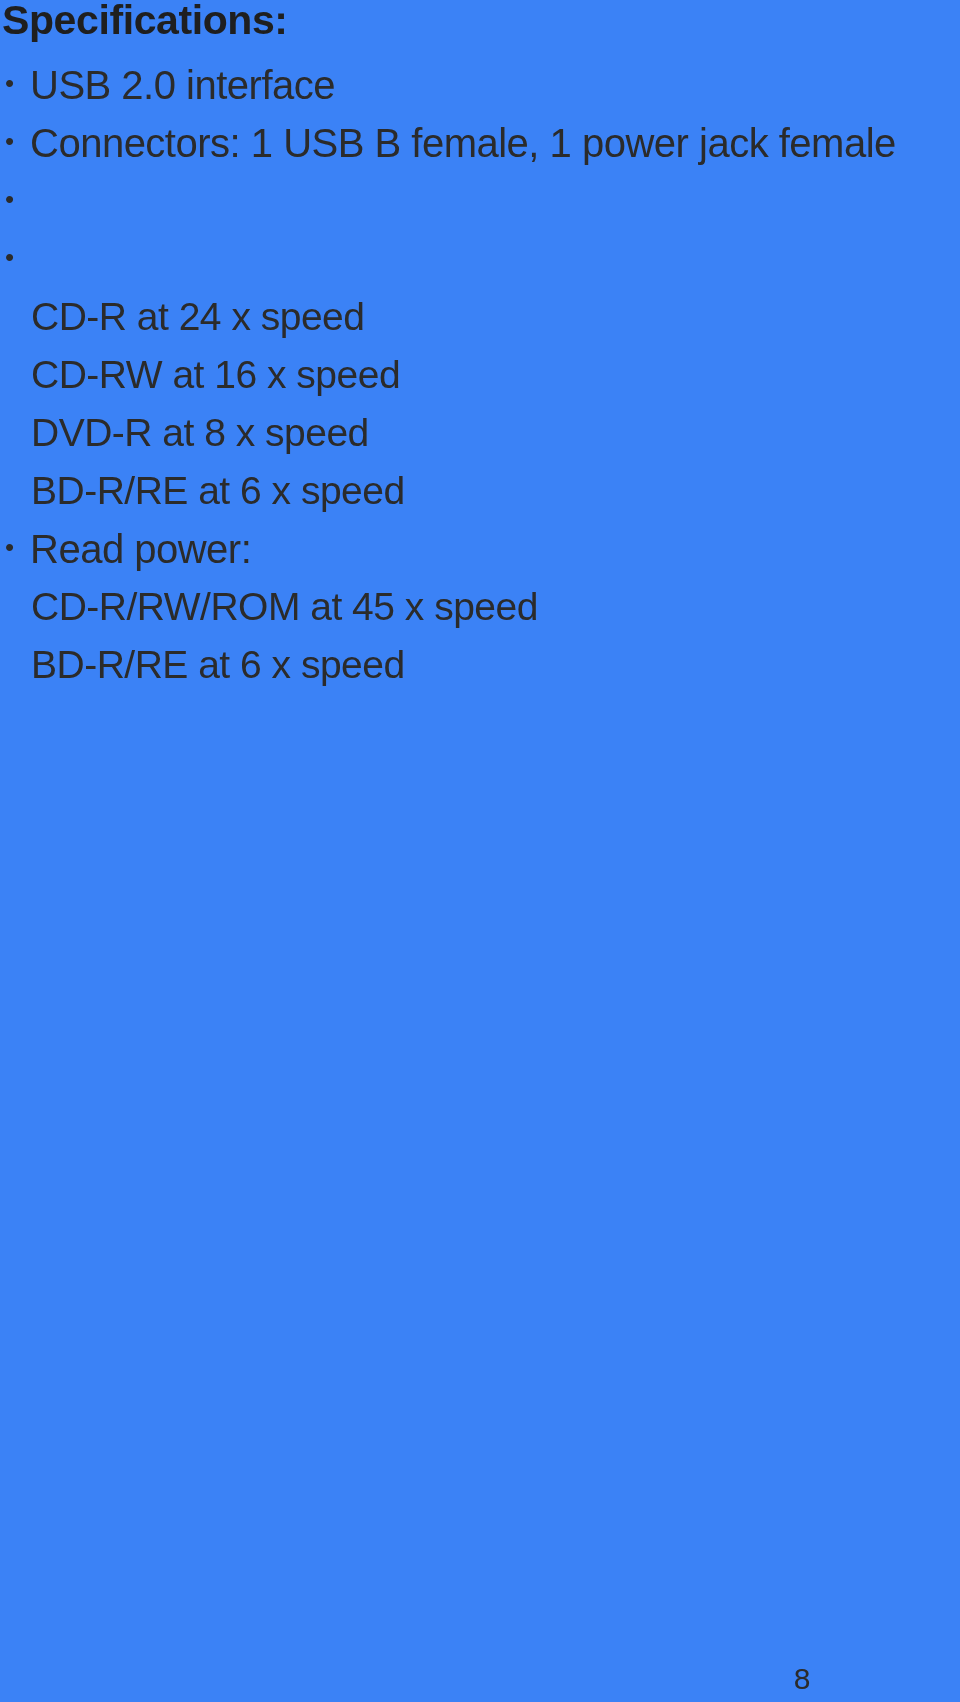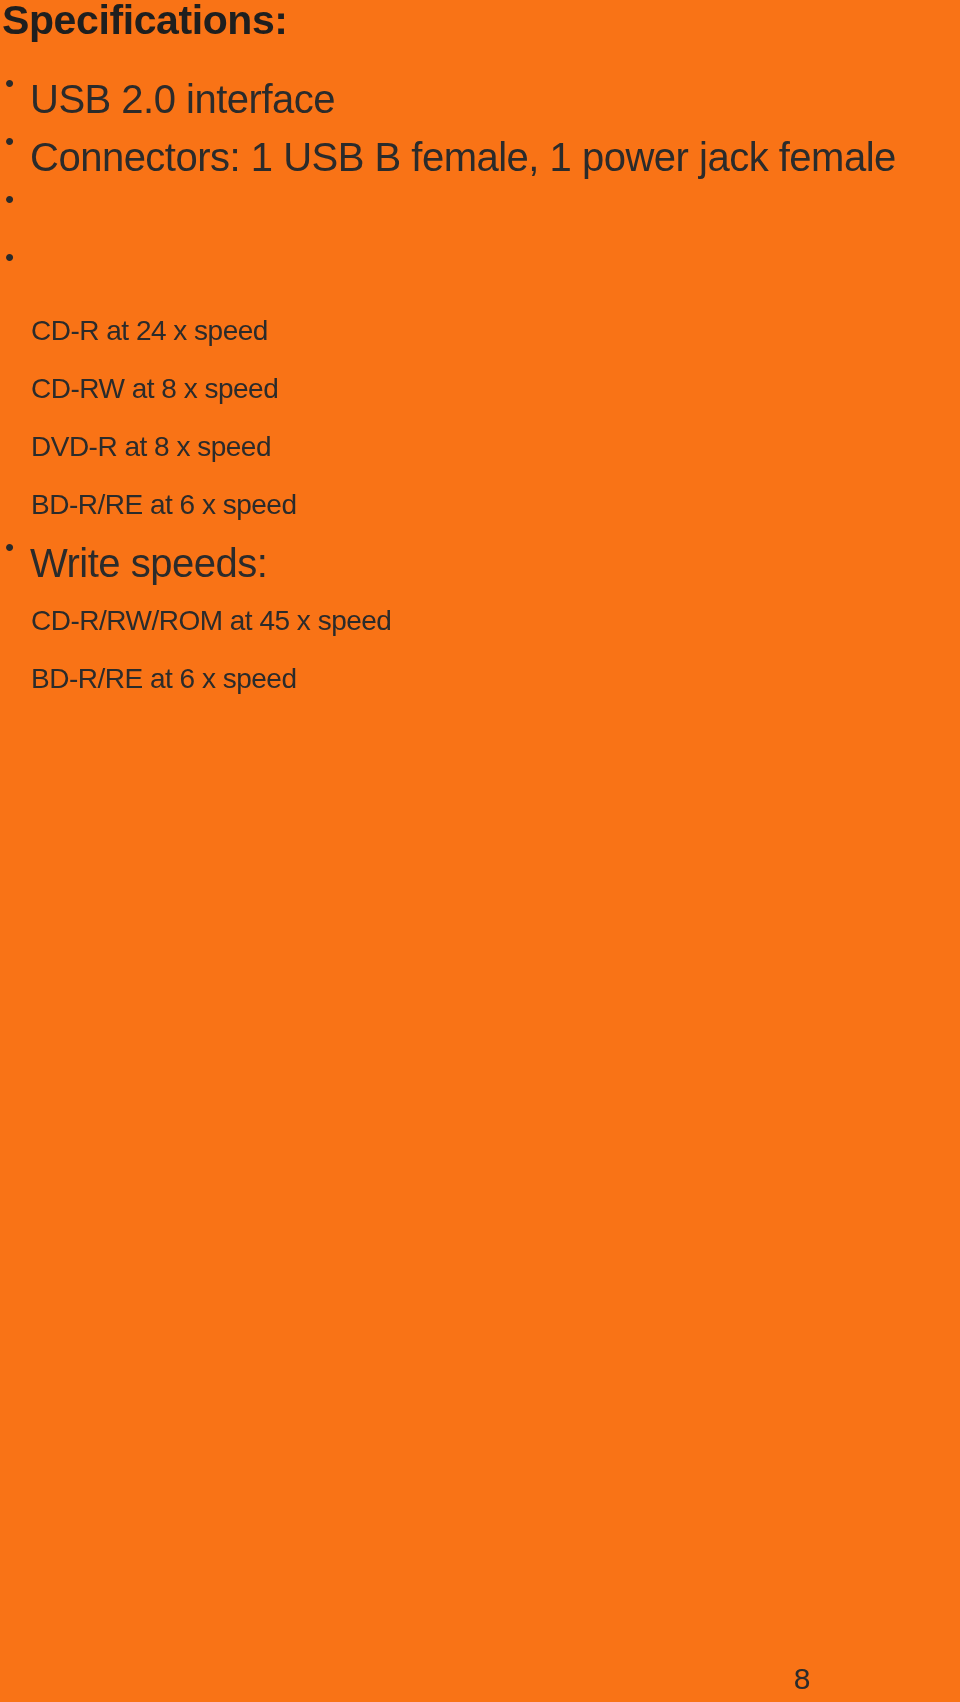--- a/index.html
+++ b/index.html
@@ -13,21 +13,21 @@
     position: relative;
     font-family: "Liberation Sans", sans-serif;
     color: #2b2b2b;
     overflow: hidden;
     -webkit-font-smoothing: antialiased;
   }
 
   .page {
     position: absolute;
     inset: 0;
-    background: #f97316;
+    background: #3b82f6;
   }
 
   .content {
     position: absolute;
     left: 0;
     top: 0;
     width: 960px;
   }
 
   .doc-heading {
@@ -66,27 +66,27 @@
     width: 20px;
     font-size: 26px;
     line-height: 58px;
     color: #2b2b2b;
     text-align: left;
   }
 
   .spec-line .line-text {
     position: absolute;
     left: 30px;
-    top: 16px;
+    top: 2px;
     line-height: 58px;
   }
 
   .spec-line.sub .line-text {
     left: 31px;
-    font-size: 28px;
+    font-size: 39px;
   }
 
   .page-number {
     position: absolute;
     left: 0;
     top: 1660px;
     width: 960px;
     text-align: center;
     padding-right: 0;
     font-size: 30px;
@@ -118,31 +118,31 @@
         <div class="spec-line">
           <span class="bullet-glyph">•</span>
         </div>
         <div class="spec-line">
           <span class="bullet-glyph">•</span>
         </div>
         <div class="spec-line sub">
           <span class="line-text">CD-R at 24 x speed</span>
         </div>
         <div class="spec-line sub">
-          <span class="line-text">CD-RW at 8 x speed</span>
+          <span class="line-text">CD-RW at 16 x speed</span>
         </div>
         <div class="spec-line sub">
           <span class="line-text">DVD-R at 8 x speed</span>
         </div>
         <div class="spec-line sub">
           <span class="line-text">BD-R/RE at 6 x speed</span>
         </div>
         <div class="spec-line">
           <span class="bullet-glyph">•</span>
-          <span class="line-text">Write speeds:</span>
+          <span class="line-text">Read power:</span>
         </div>
         <div class="spec-line sub">
           <span class="line-text">CD-R/RW/ROM at 45 x speed</span>
         </div>
         <div class="spec-line sub">
           <span class="line-text">BD-R/RE at 6 x speed</span>
         </div>
       </div>
 
   </div>

